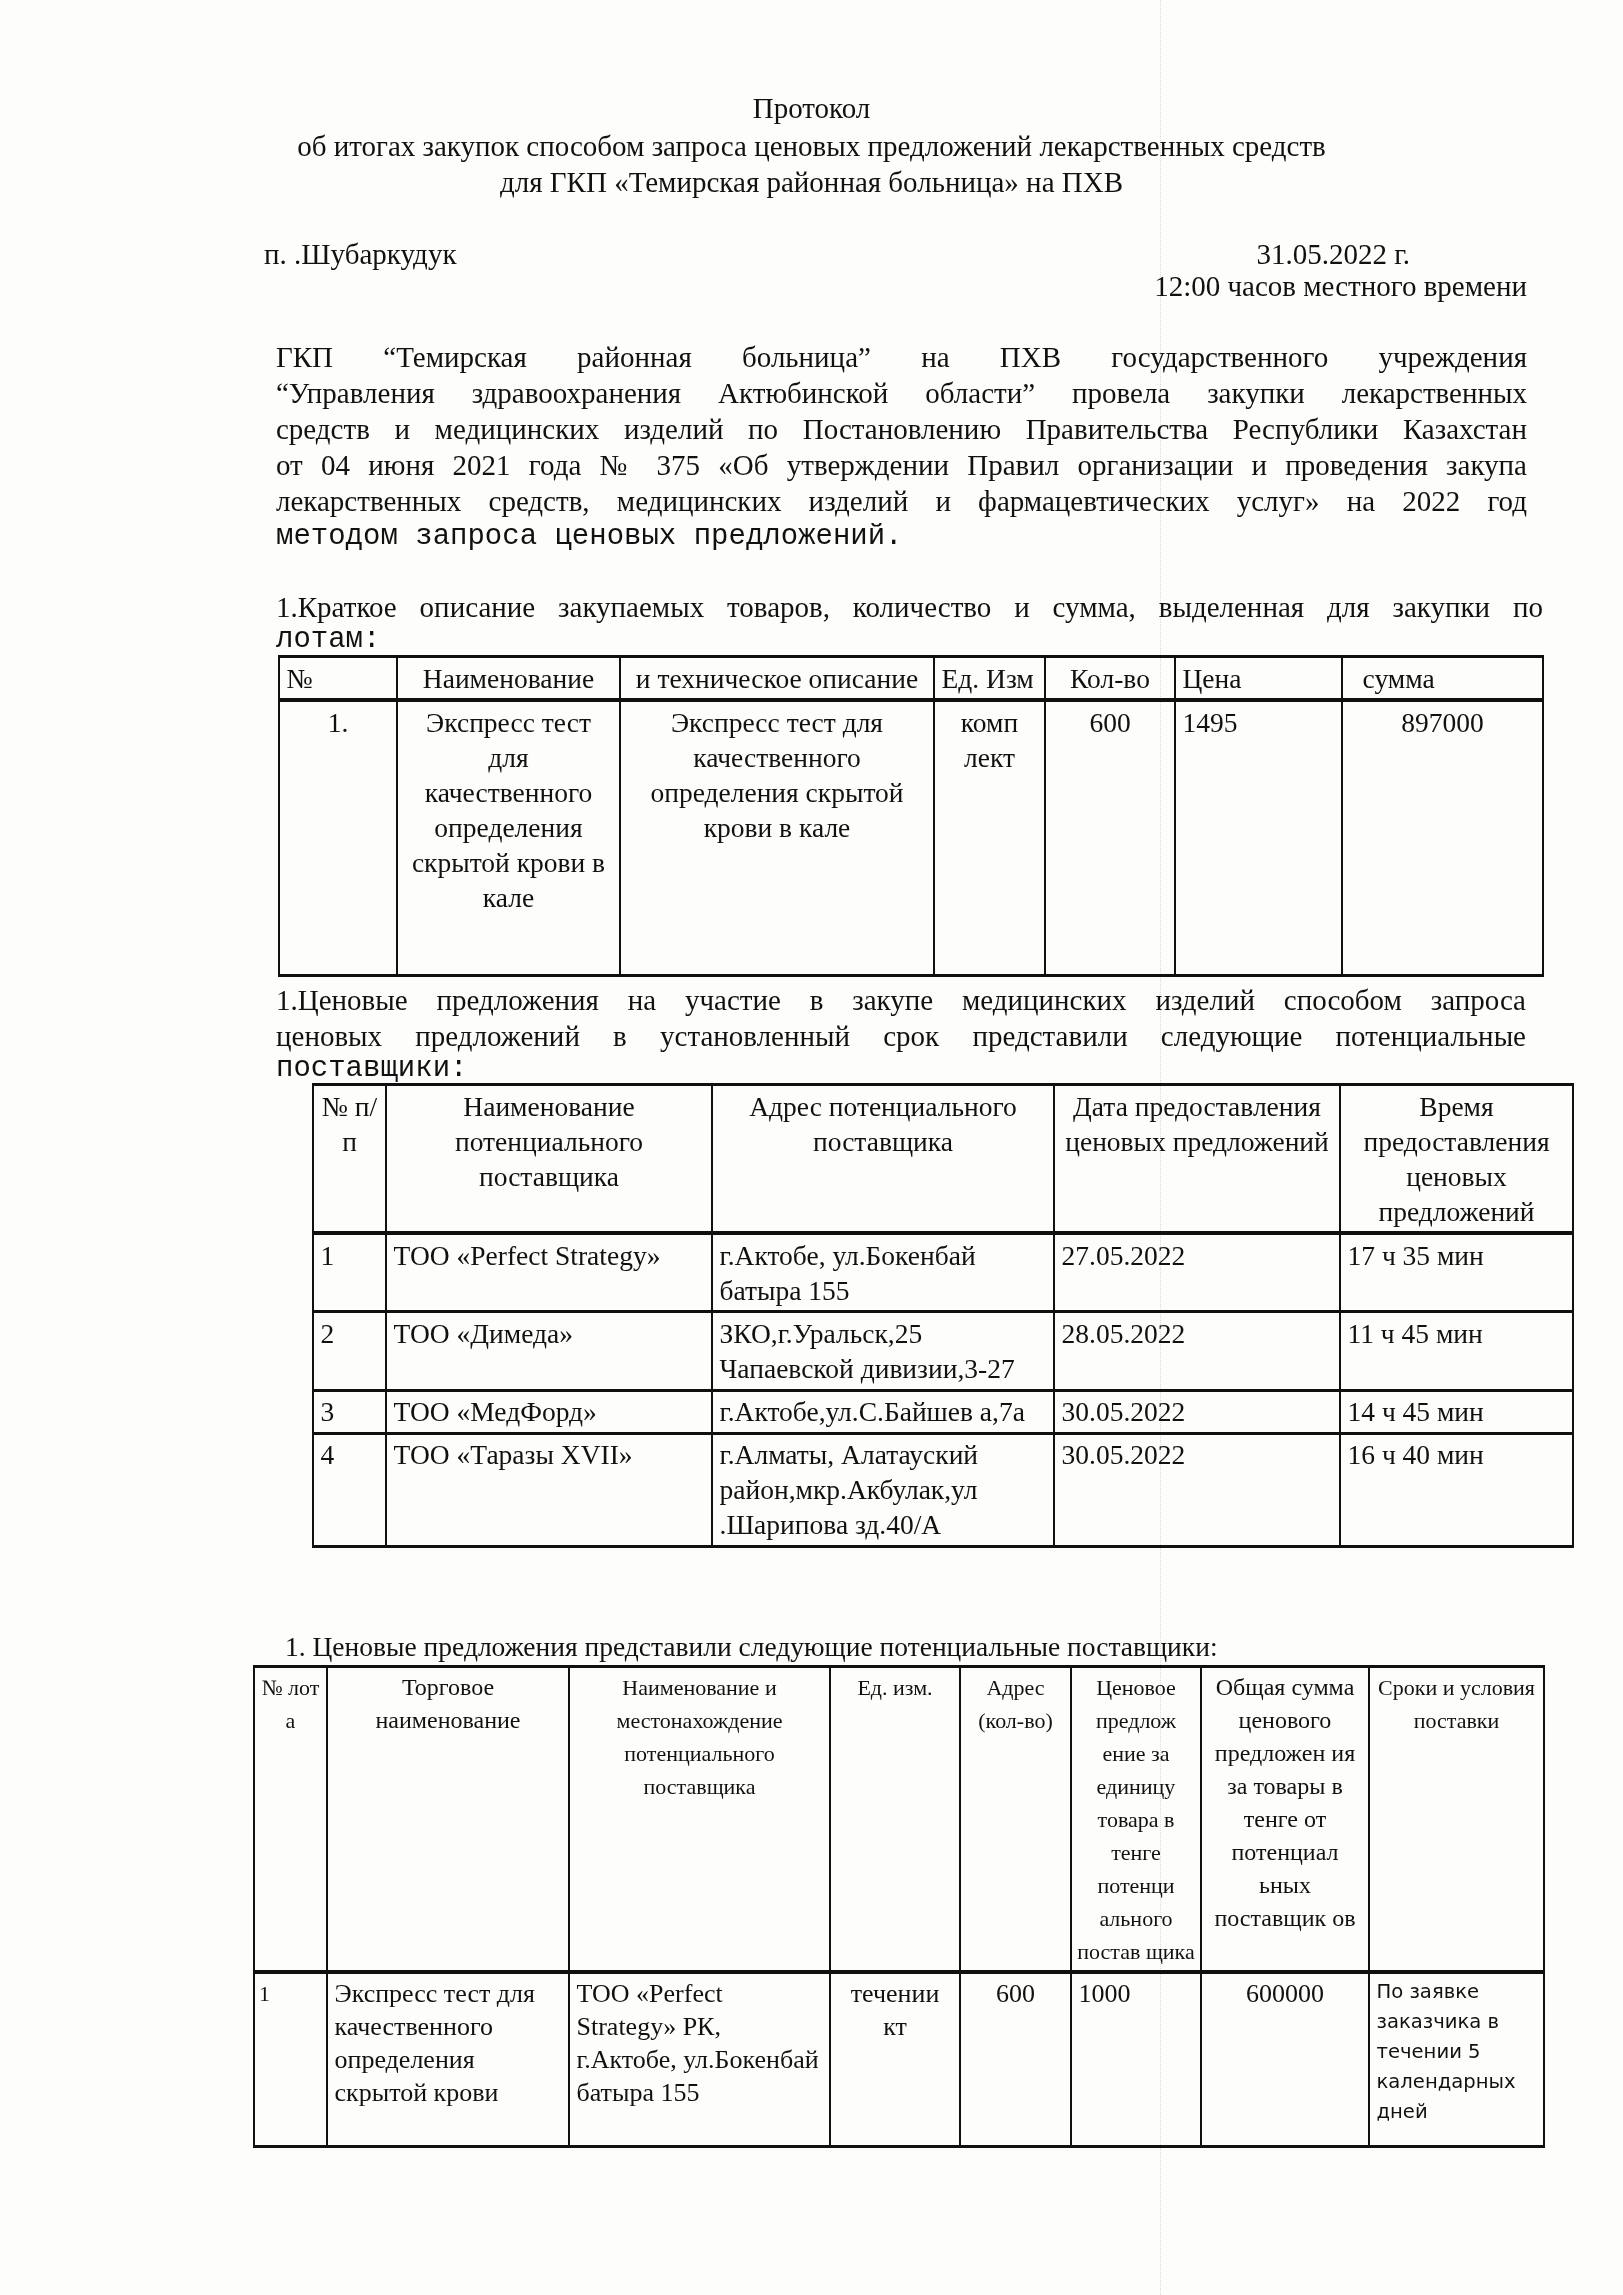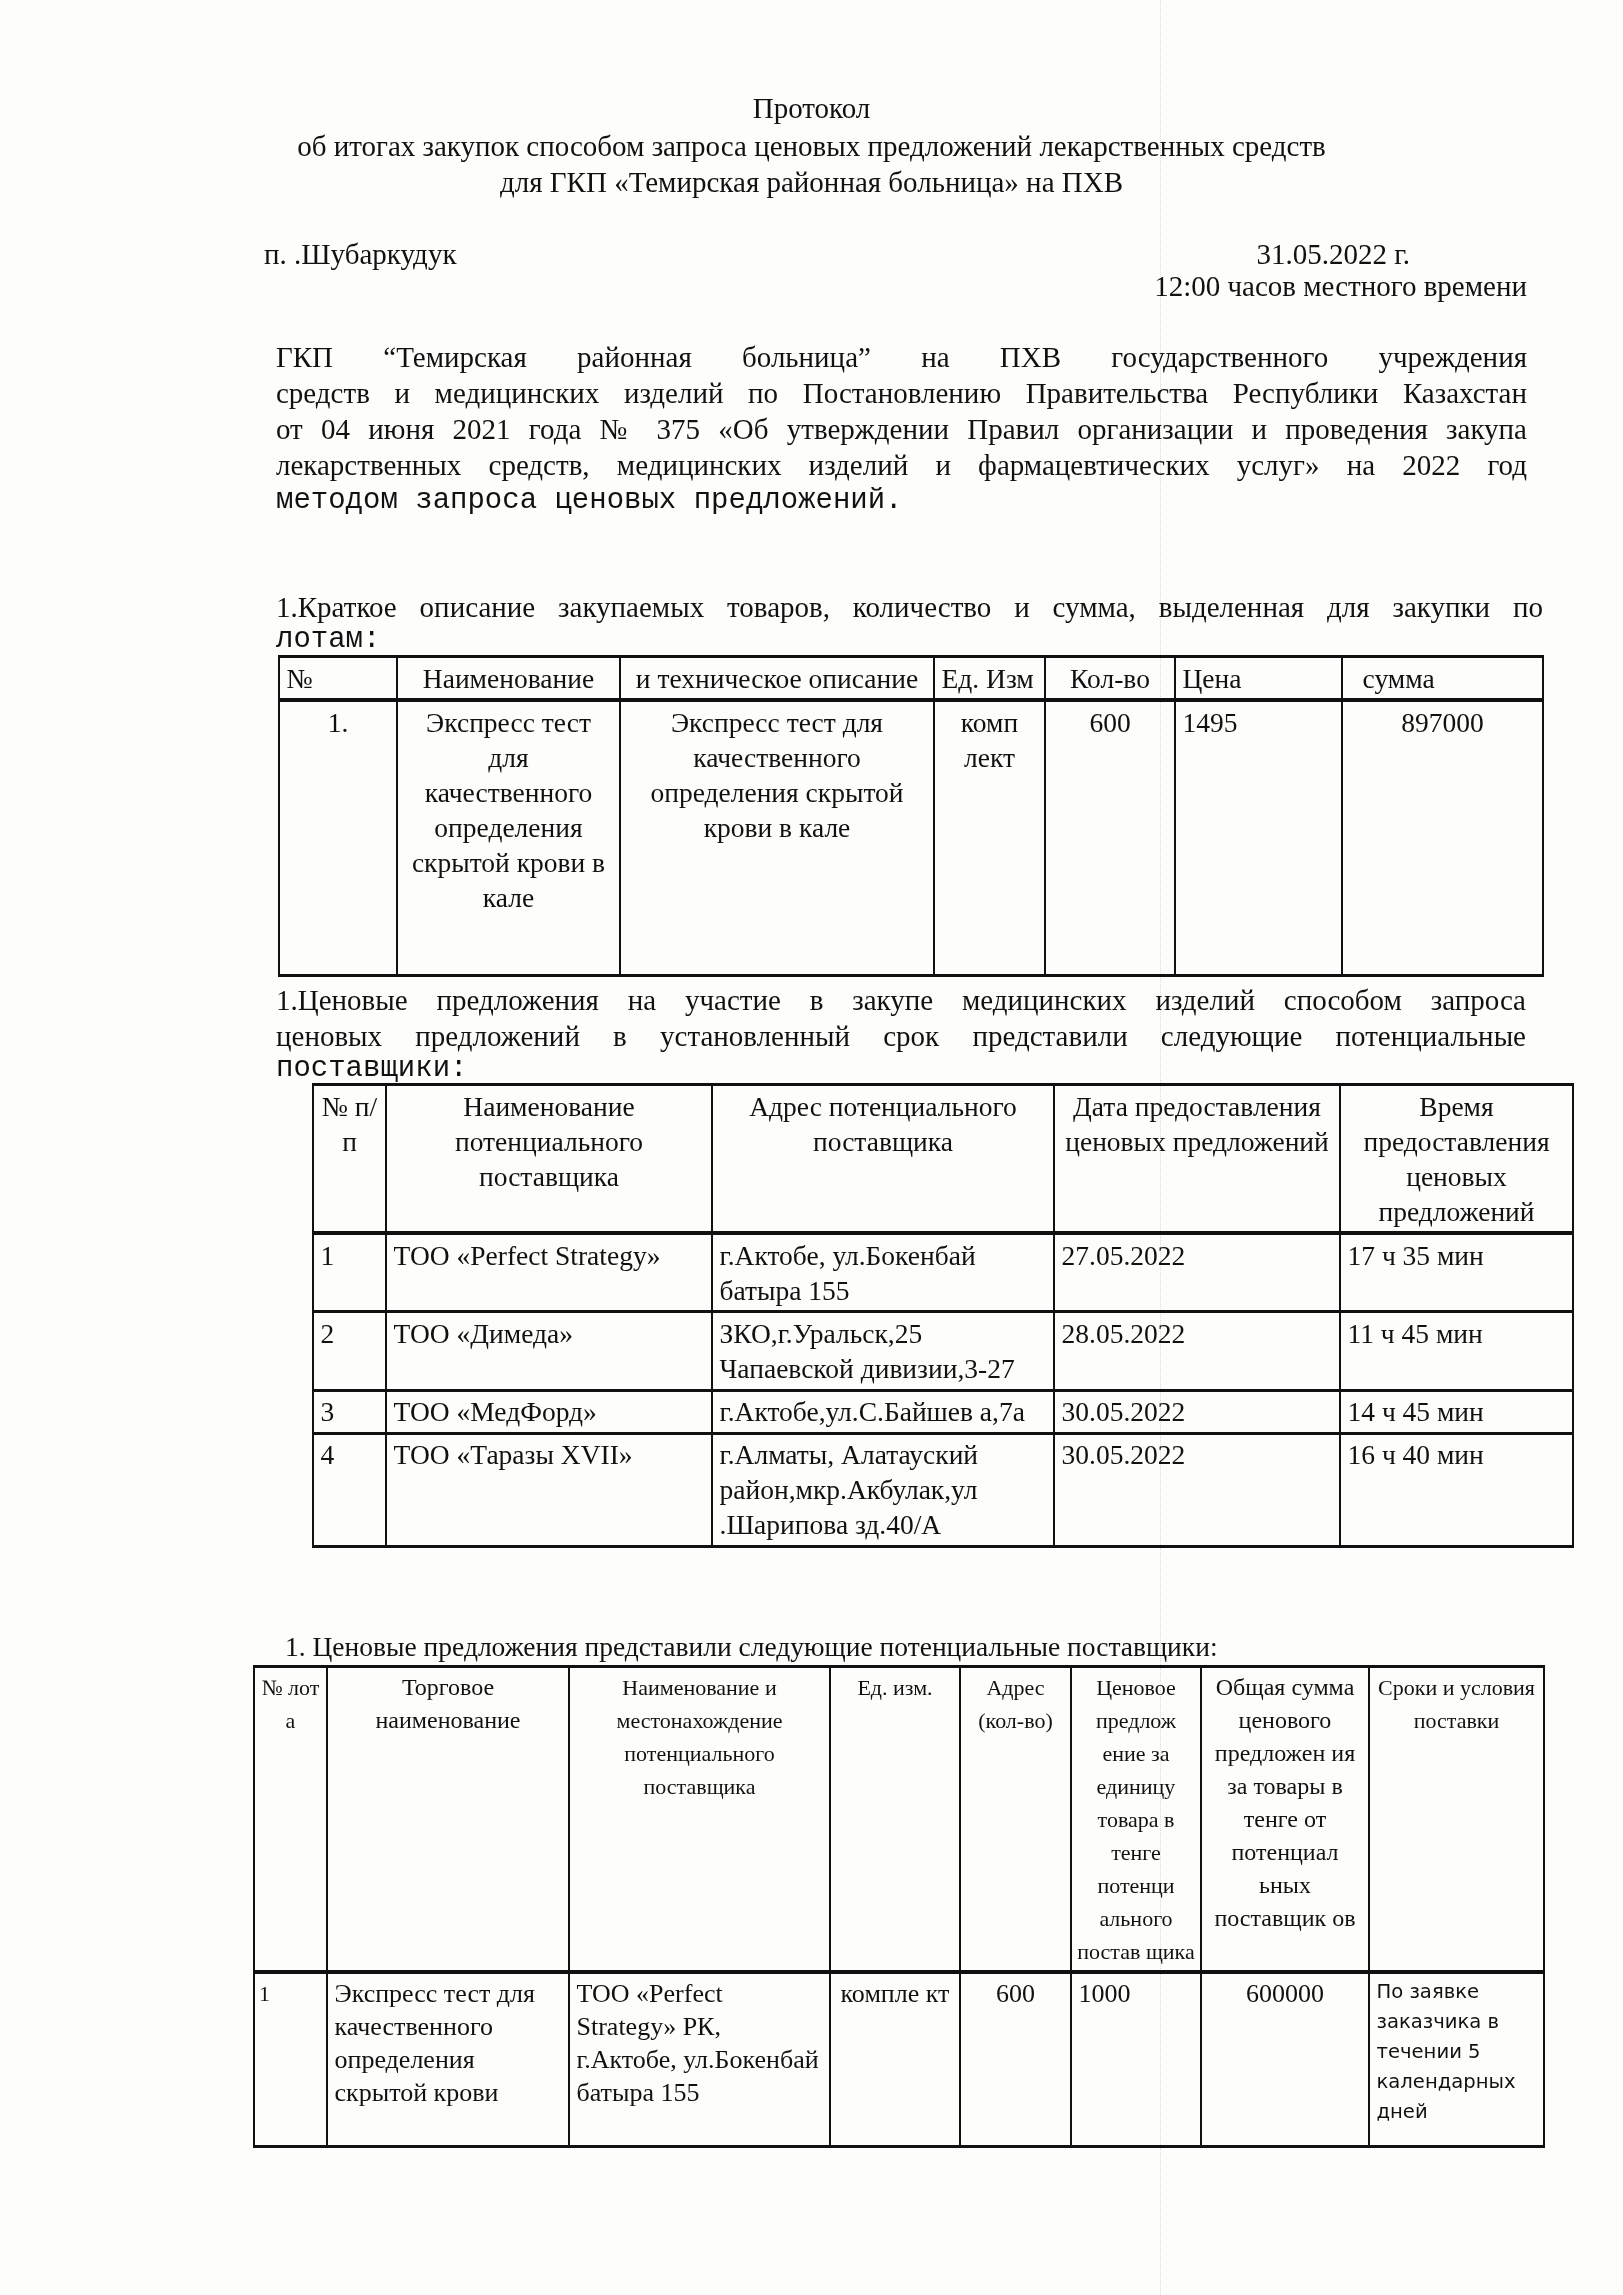--- a/index.html
+++ b/index.html
@@ -85,20 +85,21 @@
   <div class="abs t-title" style="top:90px;">Протокол</div>
   <div class="abs t-title" style="top:128px;">об итогах закупок способом запроса ценовых предложений лекарственных средств</div>
   <div class="abs t-title" style="top:164px;">для ГКП «Темирская районная больница» на ПХВ</div>
 
   <div class="abs t-left" style="left:264px; top:236px;">п. .Шубаркудук</div>
   <div class="abs t-right" style="left:1047px; width:363px; top:236px;">31.05.2022 г.</div>
   <div class="abs t-right" style="left:982px; width:545px; top:268px;">12:00 часов местного времени</div>
 
   <div class="abs para" style="left:276px; width:1251px; top:339px;">
     <span class="line">ГКП “Темирская районная больница” на ПХВ  государственного учреждения</span>
+    <span class="line">“Управления здравоохранения Актюбинской области” провела закупки лекарственных</span>
     <span class="line">средств и медицинских изделий по Постановлению Правительства Республики Казахстан</span>
     <span class="line">от 04 июня 2021 года № 375 «Об утверждении Правил организации и проведения закупа</span>
     <span class="line">лекарственных средств, медицинских изделий и фармацевтических услуг»  на 2022 год</span>
     <span class="line last">методом запроса ценовых предложений.</span>
   </div>
 
   <div class="abs para" style="left:276px; width:1267px; top:589px;">
     <span class="line">1.Краткое описание  закупаемых товаров, количество и сумма, выделенная для закупки по</span>
     <span class="line last" style="line-height:30px;">лотам:</span>
   </div>
@@ -209,21 +210,21 @@
       <th class="center hbold" style="font-size:22px; line-height:33px;">Ед. изм.</th>
       <th class="center hbold" style="font-size:22px; line-height:33px; padding:2.6px 2.6px;">Адрес (кол-во)</th>
       <th class="center hbold" style="font-size:22px; line-height:33px; padding:2.6px 1.3px;">Ценовое предлож ение за единицу товара в тенге потенци ального постав щика</th>
       <th class="center hbold" style="font-size:24px; line-height:33px; padding:2.6px 2.6px;">Общая сумма ценового предложен ия за товары в тенге от потенциал ьных поставщик ов</th>
       <th class="center hbold" style="font-size:22px; line-height:33px;">Сроки и условия поставки</th>
     </tr>
     <tr class="body-row" style="height:174px;">
       <td style="font-size:22px; padding-left:3.9px;">1</td>
       <td>Экспресс тест для качественного определения скрытой крови</td>
       <td>ТОО «Perfect Strategy» РК, г.Актобе, ул.Бокенбай батыра 155</td>
-      <td class="center">компле кт</td>
+      <td class="center">течении кт</td>
       <td class="center">600</td>
       <td style="text-align:left;">1000</td>
       <td class="center">600000</td>
       <td class="sans-small">По заявке заказчика в течении 5 календарных дней</td>
     </tr>
   </tbody>
     </table>
 </div>
 
 

